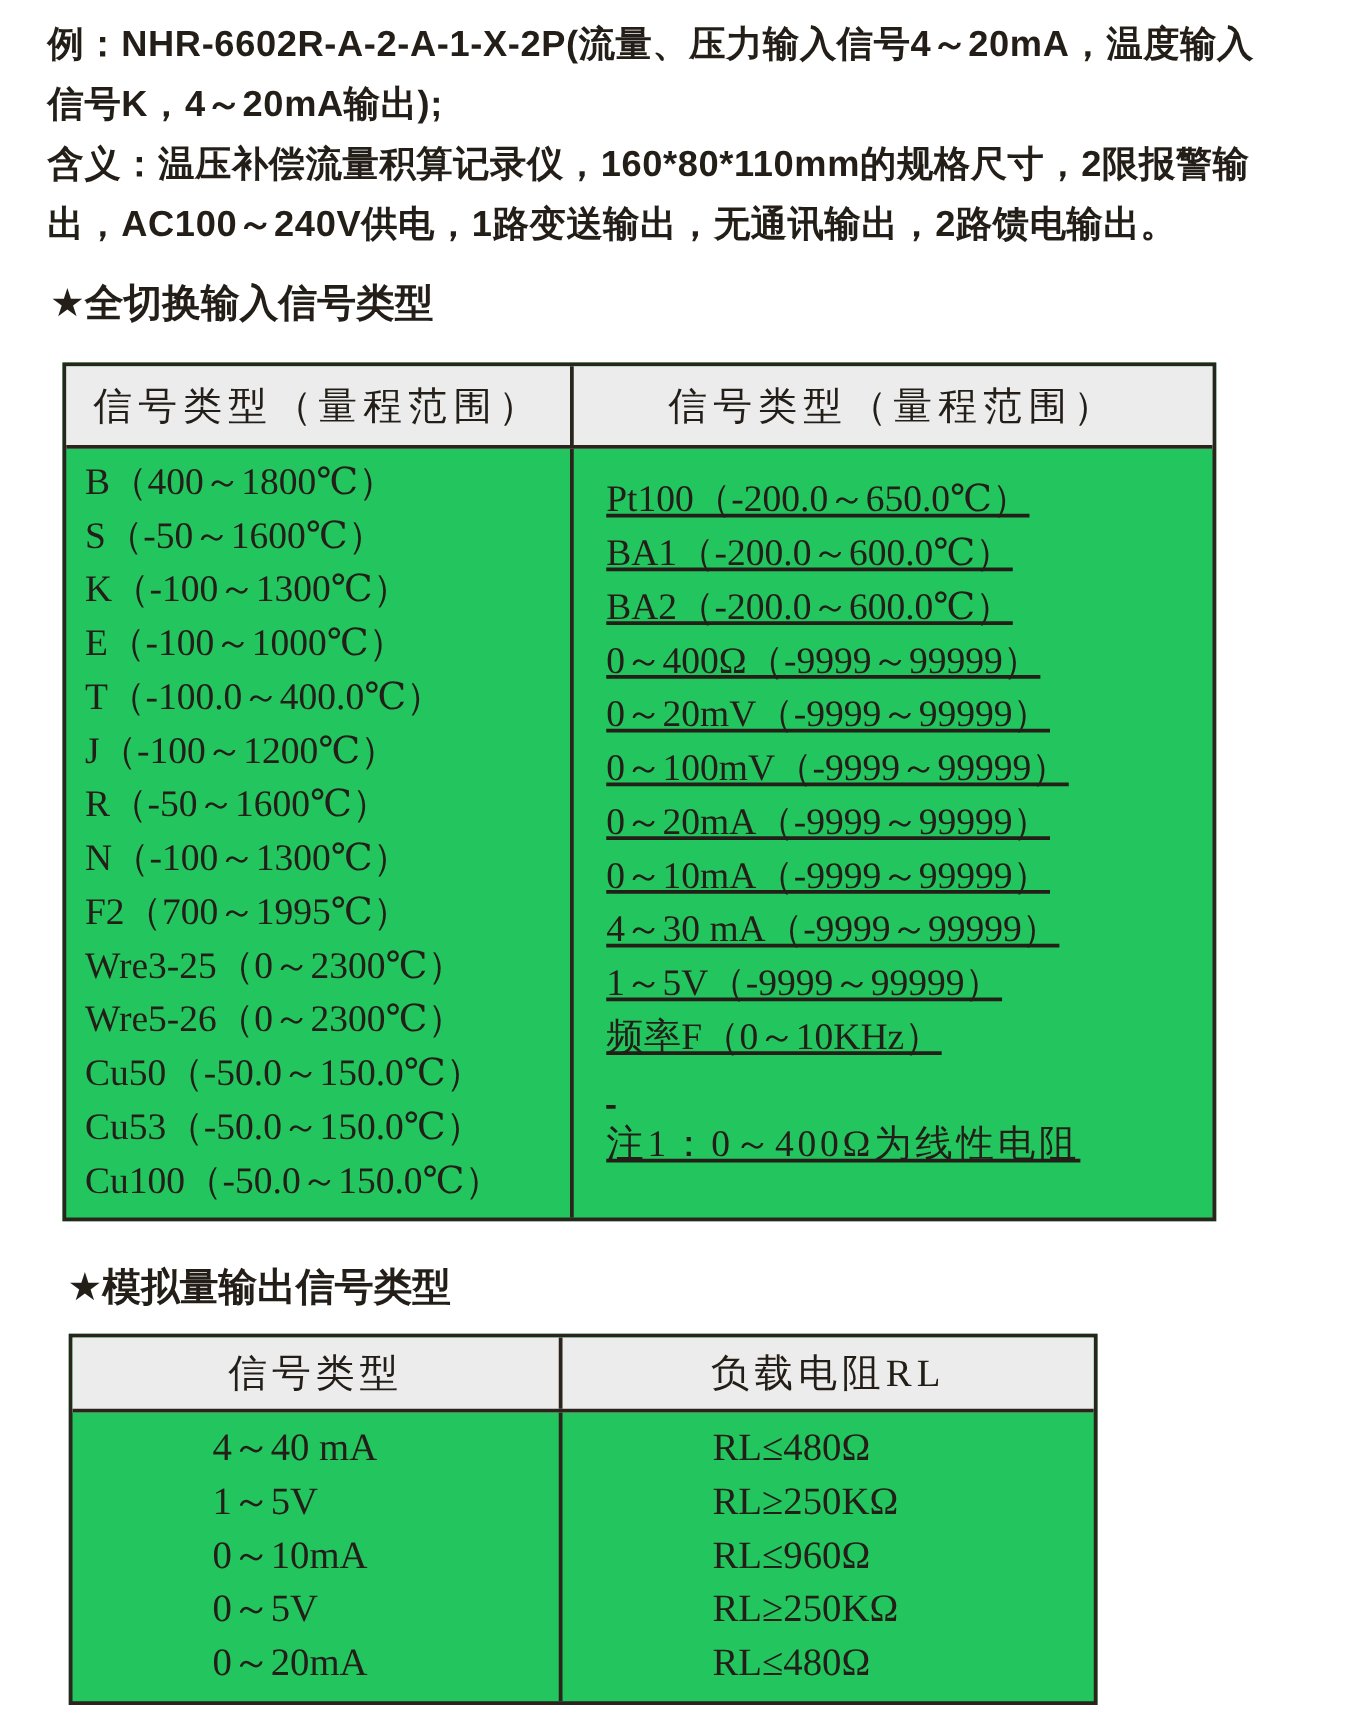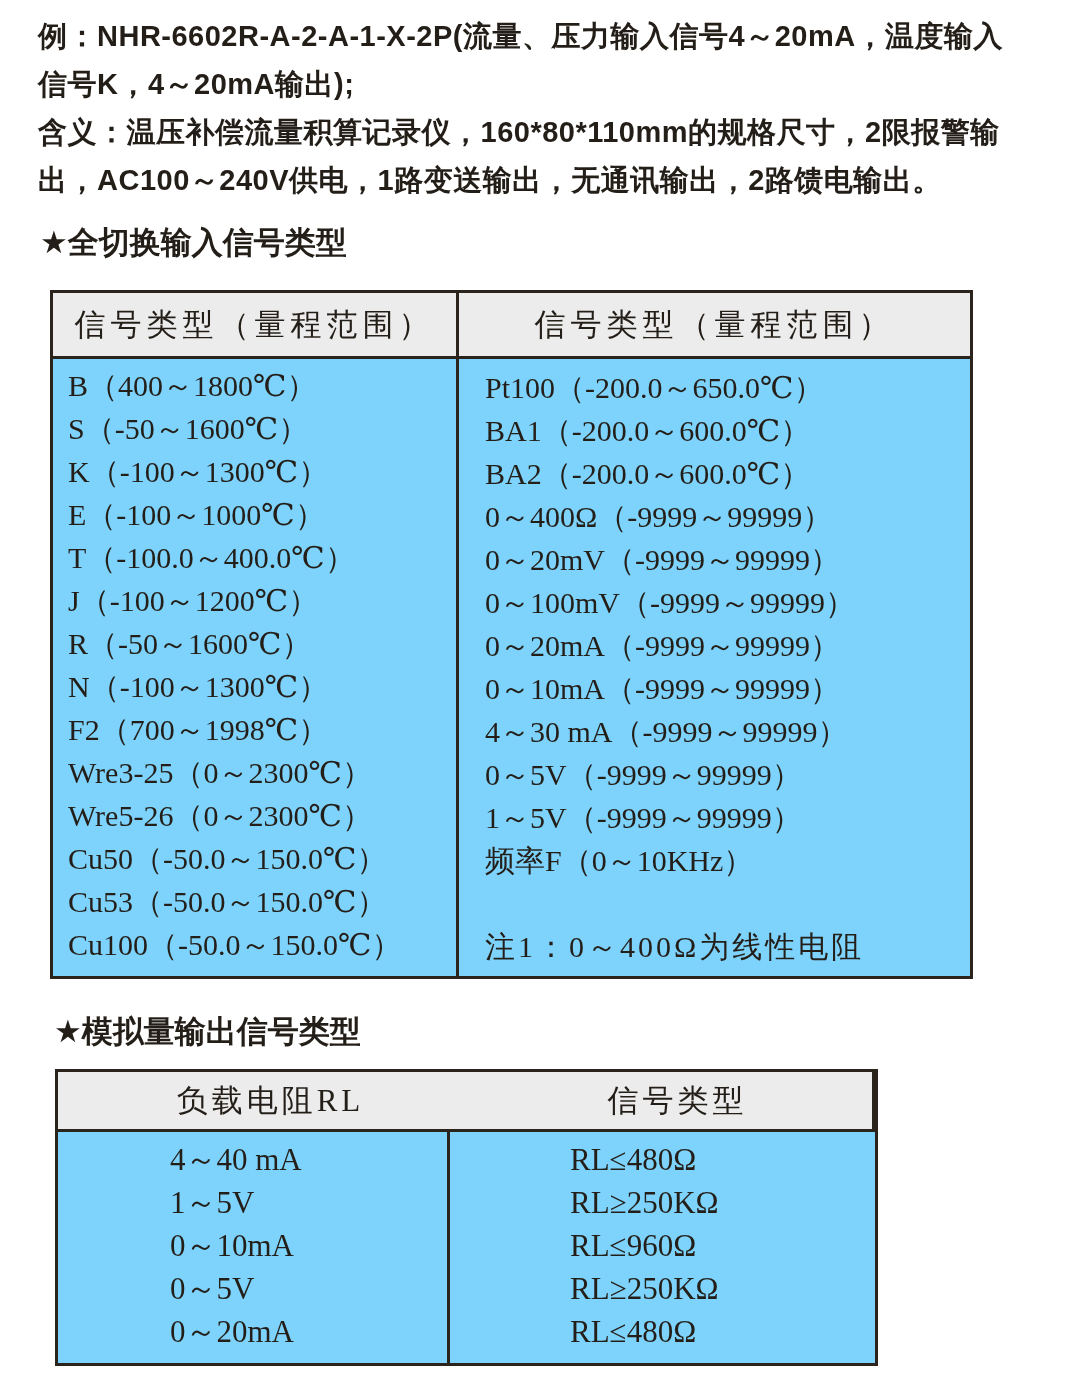--- a/index.html
+++ b/index.html
@@ -36,21 +36,21 @@
     font-size: 31px;
     font-weight: 700;
     white-space: nowrap;
   }
   .section-title.first { margin: 18px 0 0 40px; }
   .section-title.second { margin: 32px 0 0 54px; }
 
   
   .tbl {
     border: 3px solid #2b241c;
-    background: #7dd3fc;
+    background: #22c55e;
     font-family: "Liberation Serif", "DejaVu Serif", serif;
   }
   .tbl-head {
     display: flex;
     background: #ececec;
     border-bottom: 3px solid #2b241c;
   }
   .tbl-head .hcell {
     box-sizing: border-box;
     text-align: center;
@@ -65,21 +65,21 @@
     font-size: 30px;
     line-height: 43px;
     white-space: nowrap;
   }
 
   
   #table1 { width: 917px; margin: 26px 0 0 50px; }
   #table1 .colL { width: 406px; border-right: 3px solid #2b241c; }
   #table1 .colR { flex: 1; }
   #table1 .tbody-colL { padding: 5px 0 8px 15px; }
-  #table1 .tbody-colR { padding: 7px 0 8px 26px; }
+  #table1 .tbody-colR { padding: 19px 0 8px 26px; text-decoration: underline; }
   #table1 .note-line { letter-spacing: 3px; }
 
   
   #table2 { width: 817px; margin: 16px 0 0 55px; }
   #table2 .colL { width: 392px; border-right: 3px solid #2b241c; }
   #table2 .colR { flex: 1; }
   #table2 .hcell { font-size: 31px; letter-spacing: 4px; padding: 8px 0 7px 0; }
   #table2 .tbody-colL { padding: 6px 0 10px 112px; }
   #table2 .tbody-colR { padding: 6px 0 10px 120px; }
   #table2 .tline { font-size: 31px; line-height: 43px; }
@@ -106,52 +106,51 @@
     <div class="tbl-body">
       <div class="tcol colL tbody-colL">
         <div class="tline">B（400～1800℃）</div>
         <div class="tline">S（-50～1600℃）</div>
         <div class="tline">K（-100～1300℃）</div>
         <div class="tline">E（-100～1000℃）</div>
         <div class="tline">T（-100.0～400.0℃）</div>
         <div class="tline">J（-100～1200℃）</div>
         <div class="tline">R（-50～1600℃）</div>
         <div class="tline">N（-100～1300℃）</div>
-        <div class="tline">F2（700～1998℃）</div>
+        <div class="tline">F2（700～1995℃）</div>
         <div class="tline">Wre3-25（0～2300℃）</div>
         <div class="tline">Wre5-26（0～2300℃）</div>
         <div class="tline">Cu50（-50.0～150.0℃）</div>
         <div class="tline">Cu53（-50.0～150.0℃）</div>
         <div class="tline">Cu100（-50.0～150.0℃）</div>
       </div>
       <div class="tcol colR tbody-colR">
         <div class="tline">Pt100（-200.0～650.0℃）</div>
         <div class="tline">BA1（-200.0～600.0℃）</div>
         <div class="tline">BA2（-200.0～600.0℃）</div>
         <div class="tline">0～400Ω（-9999～99999）</div>
         <div class="tline">0～20mV（-9999～99999）</div>
         <div class="tline">0～100mV（-9999～99999）</div>
         <div class="tline">0～20mA（-9999～99999）</div>
         <div class="tline">0～10mA（-9999～99999）</div>
         <div class="tline">4～30 mA（-9999～99999）</div>
-        <div class="tline">0～5V（-9999～99999）</div>
         <div class="tline">1～5V（-9999～99999）</div>
         <div class="tline">频率F（0～10KHz）</div>
         <div class="tline">&nbsp;</div>
         <div class="tline note-line">注1：0～400Ω为线性电阻</div>
       </div>
     </div>
   </div>
 
   <div class="section-title second">★模拟量输出信号类型</div>
 
   <div class="tbl" id="table2">
     <div class="tbl-head">
+      <div class="hcell colL">信号类型</div>
       <div class="hcell colR">负载电阻RL</div>
-      <div class="hcell colL">信号类型</div>
     </div>
     <div class="tbl-body">
       <div class="tcol colL tbody-colL">
         <div class="tline">4～40 mA</div>
         <div class="tline">1～5V</div>
         <div class="tline">0～10mA</div>
         <div class="tline">0～5V</div>
         <div class="tline">0～20mA</div>
 
       </div>

